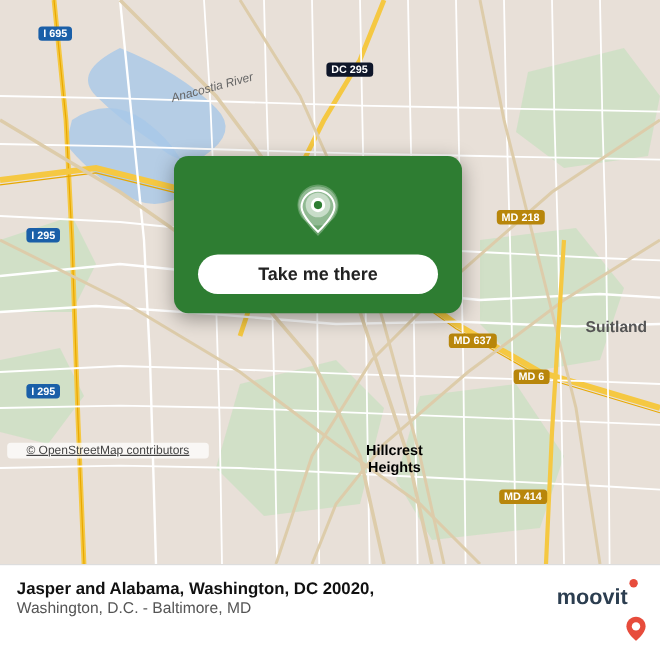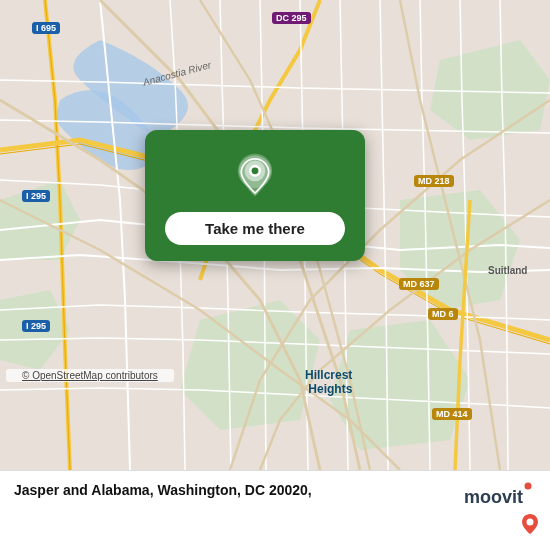--- a/index.html
+++ b/index.html
@@ -33,21 +33,21 @@
       height: 100%;
       position: absolute;
       top: 0; left: 0;
     }
 
     
     #location-card {
       position: absolute;
       top: 130px;
       left: 145px;
-      width: 220px;
+      width: 240px;
       background: #2e7d32;
       border-radius: 12px;
       display: flex;
       flex-direction: column;
       align-items: center;
       padding: 22px 20px 16px 20px;
       box-shadow: 0 4px 16px rgba(0,0,0,0.35);
       z-index: 10;
     }
 
@@ -129,21 +129,22 @@
       padding: 1px 4px;
       z-index: 3;
     }
 
     .interstate {
       background: #1a5fa8;
       margin-left: 18px;
     }
 
     .us-highway {
-      background: #701a75;
+      background: #0f172a;
+      margin-top: 40px;
     }
 
     .md-state {
       background: #b8860b;
     }
   </style>
 </head>
 <body>
 
 <div id="app">
@@ -199,26 +200,26 @@
       <path d="M550,200 L470,250 L390,310 L320,370 L280,420 L260,470" stroke="#ddccaa" stroke-width="2.5" fill="none"></path>
 
       <path d="M470,200 L465,280 L460,360 L455,470" stroke="#f5c842" stroke-width="3.5" fill="none"></path>
     </svg>
 
     <div class="highway-label interstate" style="top:22px;left:14px;">I 695</div>
     <div class="highway-label us-highway" style="top:12px;left:272px;">DC 295</div>
     <div class="highway-label interstate" style="top:190px;left:4px;">I 295</div>
     <div class="highway-label interstate" style="top:320px;left:4px;">I 295</div>
     <div class="highway-label md-state" style="top:175px;left:400px;margin-left:14px;">MD 218</div>
-    <div class="highway-label md-state" style="top:278px;left:399px;">MD 637</div>
+    <div class="highway-label md-state" style="top:278px;left:374px;">MD 637</div>
     <div class="highway-label md-state" style="top:308px;left:428px;">MD 6</div>
-    <div class="highway-label md-state" style="top:408px;left:432px;">MD 414</div>
-
-    <div style="position:absolute;top:368px;left:305px;font-size:12px;color:#0c4a6e;font-weight:600;text-align:right;z-index:3;">Hillcrest<br>Heights</div>
-    <div style="position:absolute;top:265px;left:488px;font-size:10px;color:#555;font-weight:600;z-index:3;">Suitland</div>
+    <div class="highway-label md-state" style="top:408px;left:416px;">MD 414</div>
+
+    <div style="position:absolute;top:368px;left:305px;font-size:12px;color:#000000;font-weight:600;text-align:center;z-index:3;">Hillcrest<br>Heights</div>
+    <div style="position:absolute;top:265px;left:488px;font-size:13px;color:#555;font-weight:600;z-index:3;">Suitland</div>
     <div style="position:absolute;top:68px;left:142px;font-size:10px;color:#666;font-style:italic;z-index:3;transform:rotate(-15deg);">Anacostia River</div>
 
     <div id="location-card">
 
       <svg id="pin-icon" viewBox="0 0 48 56" fill="none" xmlns="http://www.w3.org/2000/svg">
         <circle cx="24" cy="22" r="20" fill="white" opacity="0.25"></circle>
         <circle cx="24" cy="22" r="12" fill="white" opacity="0.5"></circle>
         <circle cx="24" cy="22" r="6" fill="white"></circle>
         <path d="M24 4 C13.5 4 5 12.5 5 22 C5 34 24 52 24 52 C24 52 43 34 43 22 C43 12.5 34.5 4 24 4Z" fill="white" opacity="0.3"></path>
         <path d="M24 8 C15.2 8 8 15.2 8 24 C8 33 24 48 24 48 C24 48 40 33 40 24 C40 15.2 32.8 8 24 8Z" fill="none" stroke="white" stroke-width="2"></path>
@@ -228,20 +229,21 @@
 
       <button id="take-me-there-btn">Take me there</button>
     </div>
 
     <div id="osm-attribution">© OpenStreetMap contributors</div>
   </div>
 
   <div id="bottom-bar">
     <div id="address-info">
       <div id="address-line1">Jasper and Alabama, Washington, DC 20020,</div>
+      <div id="address-line2">Washington, D.C. - Baltimore, MD</div>
     </div>
     <div id="moovit-logo">
 
       <svg width="72" height="30" viewBox="0 0 72 30" xmlns="http://www.w3.org/2000/svg">
 
         <text x="0" y="22" font-family="Arial" font-size="18" font-weight="bold" fill="#2c3e50">moovit</text>
 
         <circle cx="64" cy="5" r="3.5" fill="#e74c3c"></circle>
       </svg>
 

